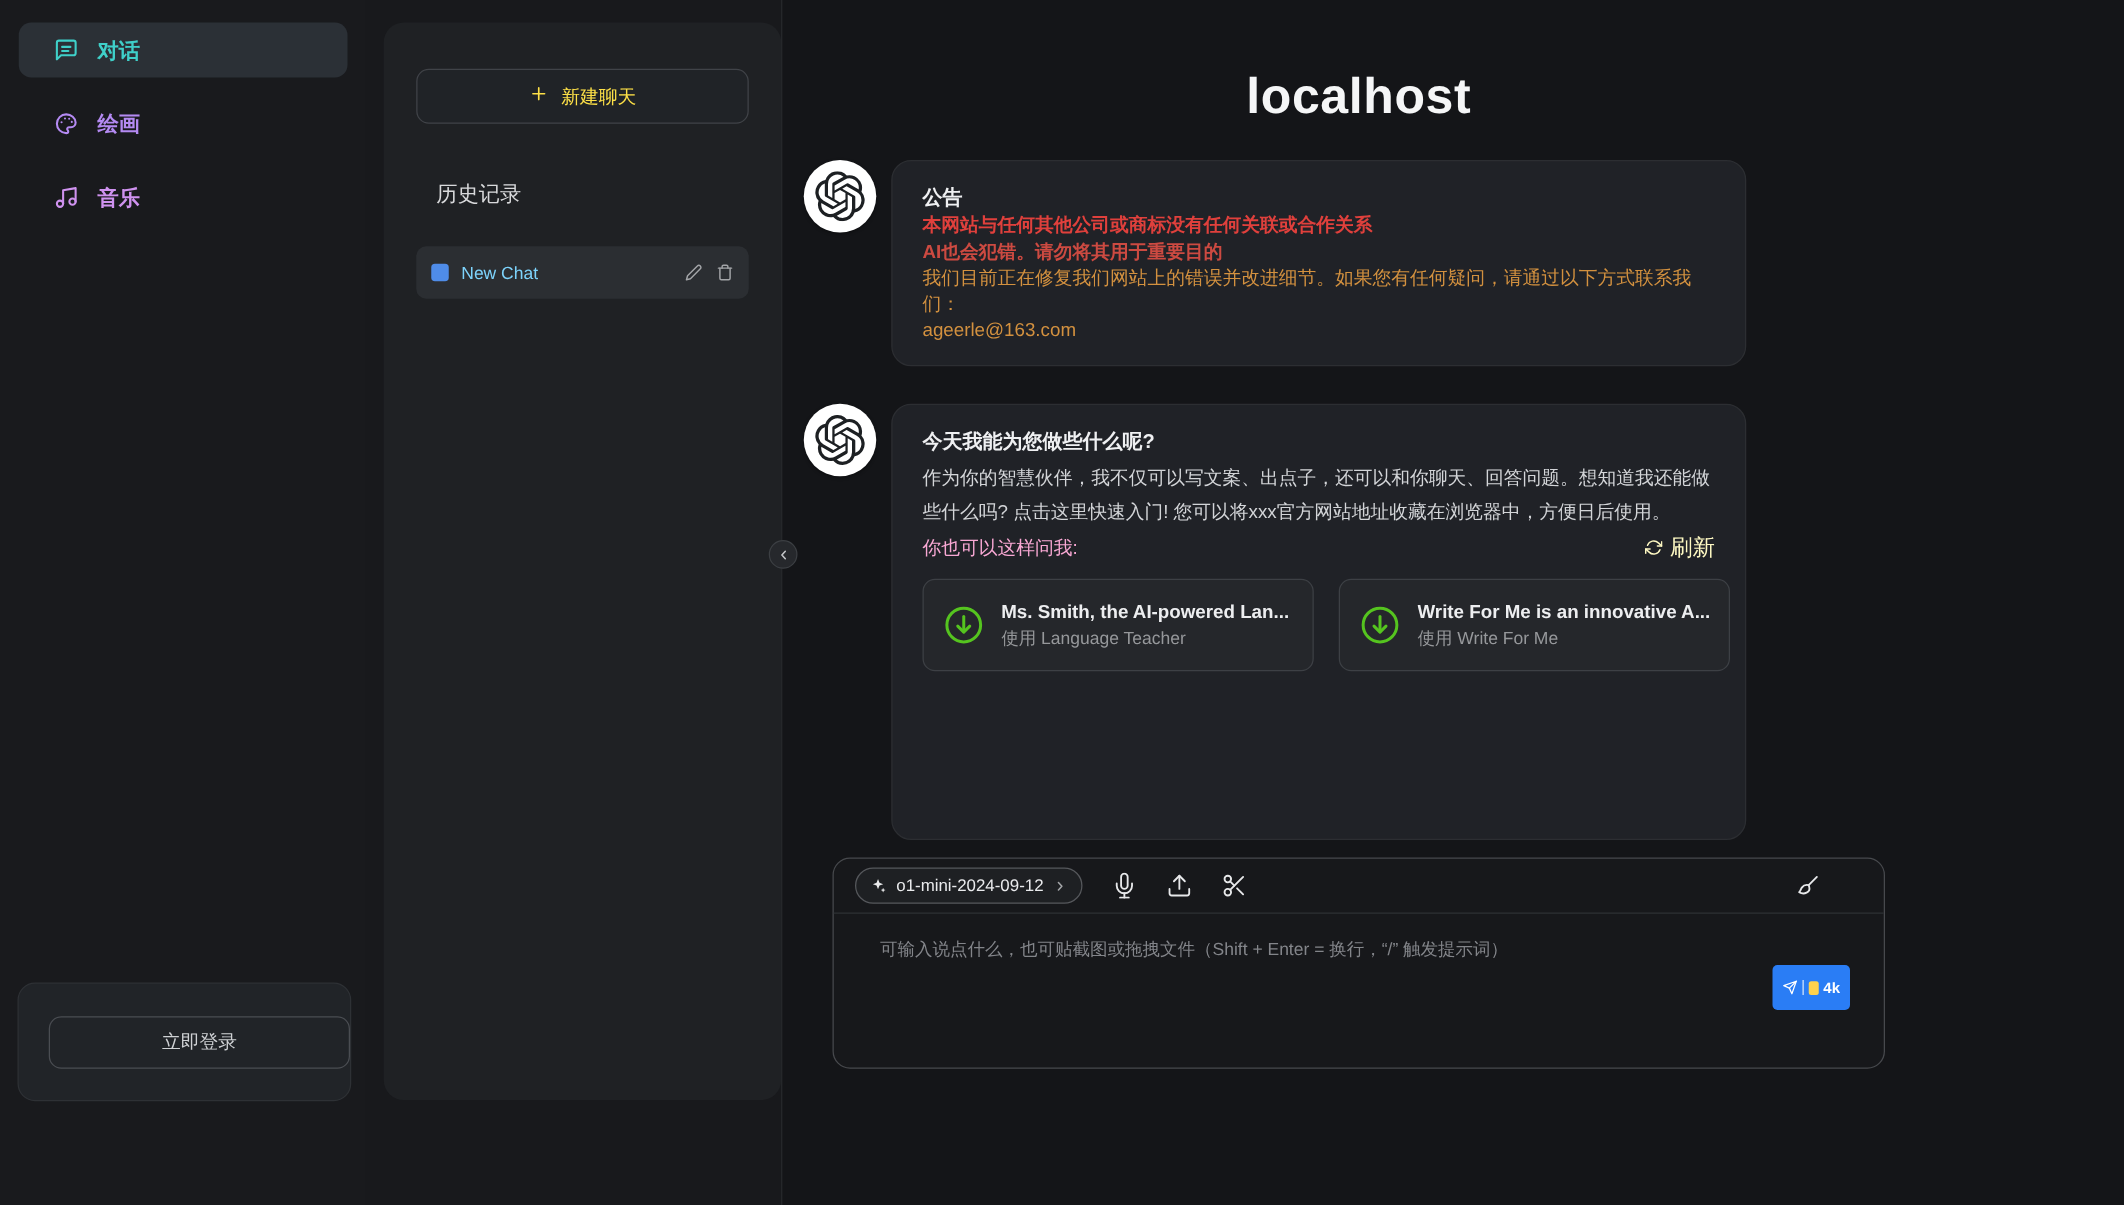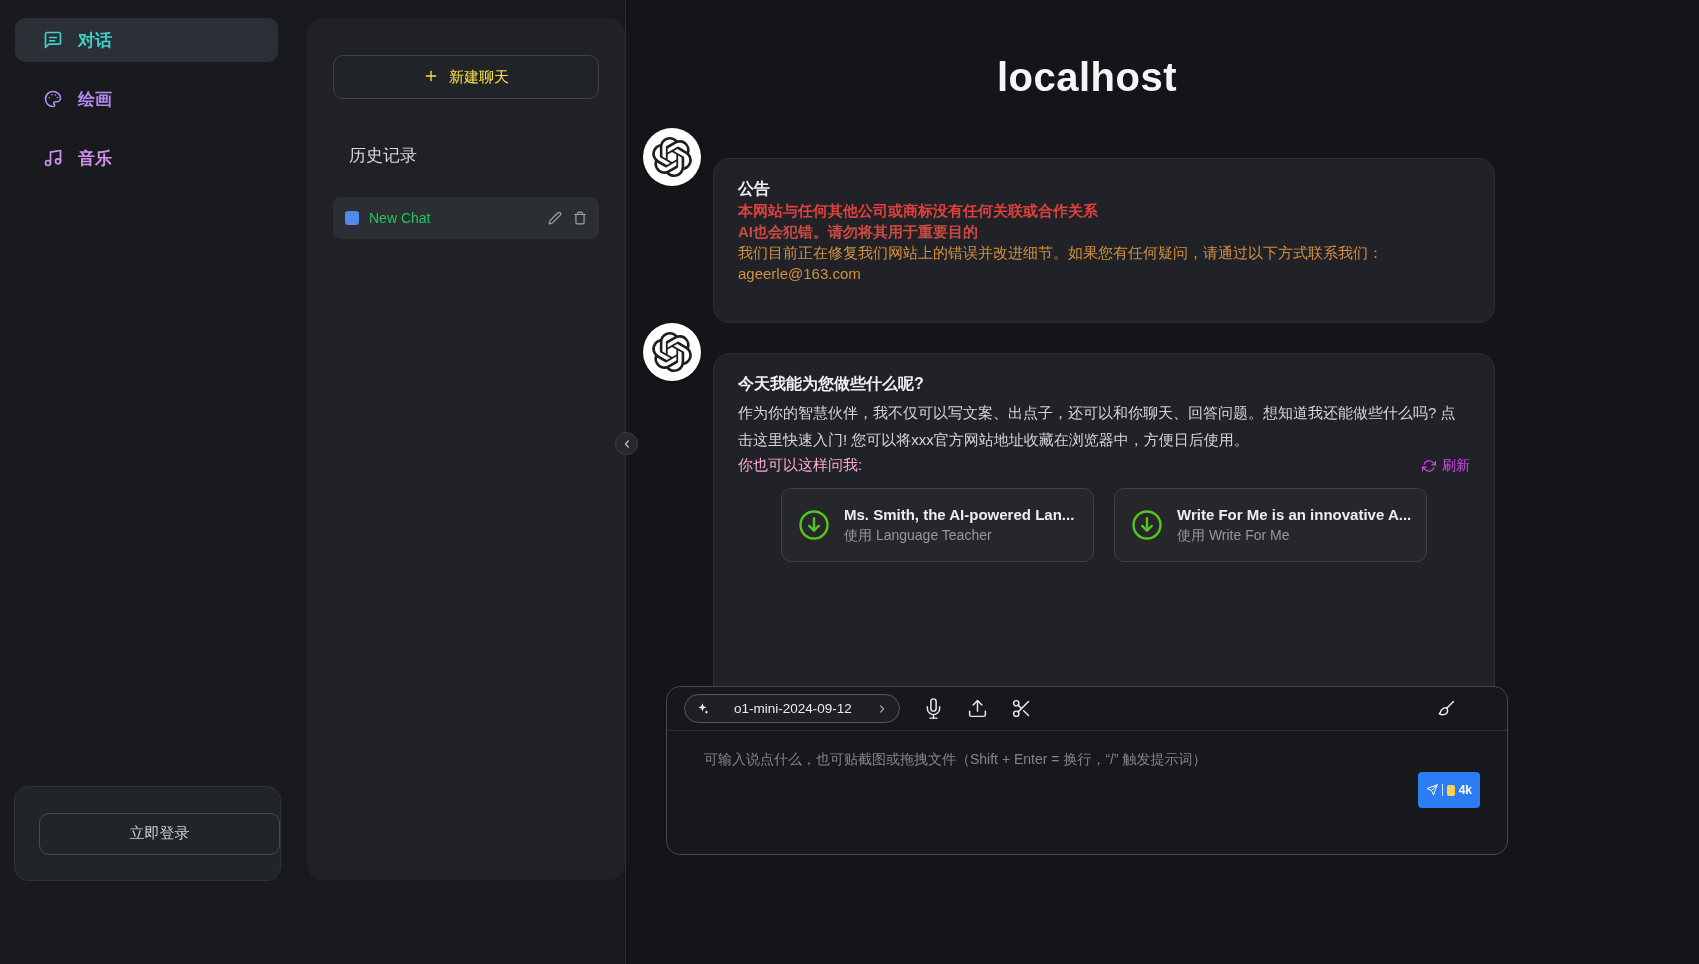--- a/index.html
+++ b/index.html
@@ -21,65 +21,65 @@
   .login-panel { position:absolute; left:14px; bottom:83px; width:267px; height:95px; background:#212428; border:1px solid #2e3135; border-radius:14px; display:flex; align-items:center; justify-content:center; }
   .login-btn { width:247px; height:42px; background:transparent; border:1px solid #4a4d52; border-radius:10px; color:#cfd1d4; font-size:15px; font-family:inherit; cursor:pointer;margin-left:24px; }
 
   
   .chatlist { position:absolute; left:307px; top:18px; width:318px; height:862px; background:#1f2124; border-radius:16px; }
   .new-chat-btn { display:flex; align-items:center; justify-content:center; gap:10px; width:266px; height:44px; margin:37px auto 0; background:#202327; border:1px solid #404348; border-radius:10px; color:#fde047; font-size:15px; cursor:pointer; }
   .new-chat-btn svg { width:16px; height:16px; }
   .history-title { margin:45px 0 0 42px; font-size:17px; color:#d8d9db; }
   .chat-item { display:flex; align-items:center; width:266px; height:42px; margin:30px auto 0; padding:0 12px; background:#2b2e32; border-radius:8px; cursor:pointer; }
   .chat-item-square { width:14px; height:14px; border-radius:3px; background:#4f8ce8; flex:none; }
-  .chat-item-title { margin-left:10px; font-size:14px; color:#22c55e; flex:1; }
+  .chat-item-title { margin-left:10px; font-size:14px; color:#7dd3fc; flex:1; }
   .chat-item-actions { display:flex; align-items:center; gap:11px; color:#a3a5a8; }
   .chat-item-actions svg { width:14px; height:14px; display:block; cursor:pointer; }
 
   .v-divider { position:absolute; left:625px; top:0; width:1px; height:100%; background:#2a2c2f; }
   .collapse-btn { position:absolute; left:615px; top:432px; width:23px; height:23px; border-radius:50%; background:#26282c; border:1px solid #3c3f43; color:#c3c5c8; display:flex; align-items:center; justify-content:center; cursor:pointer; z-index:5; }
   .collapse-btn svg { width:12px; height:12px; }
 
   
   .main { position:absolute; left:626px; top:0; right:0; height:100%; background:#141518; }
   .page-title { position:absolute; top:55px; left:40px; width:842px; text-align:center; font-size:40px; font-weight:800; color:#f5f6f7; letter-spacing:.5px; }
 
   .msg { position:absolute; left:17px; display:flex; align-items:flex-start; }
   .msg-1 { top:128px; }
   .msg-2 { top:323px; }
   .avatar { width:58px; height:58px; border-radius:50%; background:#ffffff; display:flex; align-items:center; justify-content:center; margin-right:12px; flex:none; box-shadow:0 1px 3px rgba(0,0,0,.4); }
   .avatar svg { width:40px; height:40px; }
-  .bubble { width:782px; background:#202227; border:1px solid #2c2e32; border-radius:16px; padding:18px 24px;margin-top:30px; }
+  .bubble { width:684px; background:#202227; border:1px solid #2c2e32; border-radius:16px; padding:18px 24px; }
   .bubble-1 { height:165px; }
   .bubble-2 { height:349px; }
   .b-title { font-size:16px; font-weight:700; color:#eff0f2; line-height:23px; }
   .ann-line { font-size:15px; line-height:21px; margin-top:0; }
   .ann-red-bold { color:#e0403c; font-weight:700; }
   .ann-red { color:#cc4a41; font-weight:600; }
   .ann-orange { color:#d3913f; }
   .ann-link { color:#d3913f; cursor:pointer; }
 
   .w-body { margin-top:4px; font-size:15px; line-height:27px; color:#d3d5d8; }
   .ask-row { display:flex; justify-content:space-between; align-items:center; margin-top:3px; }
   .ask-hint { font-size:15px; color:#f9a8d4; }
-  .refresh-btn { display:flex; align-items:center; gap:6px; font-size:14px; color:#d946ef; cursor:pointer;justify-content:flex-end; }
+  .refresh-btn { display:flex; align-items:center; gap:6px; font-size:18px; color:#fef9c3; cursor:pointer;justify-content:flex-end; }
   .refresh-btn svg { width:14px; height:14px; }
 
   .cards { width:646px; margin:13px auto 0; display:grid; grid-template-columns:313px 313px; gap:20px 20px; }
   .card { height:74px; background:#25272b; border:1px solid #3d4045; border-radius:10px; display:flex; align-items:center; gap:12px; padding:0 14px; cursor:pointer; }
   .card-icon { width:36px; height:36px; color:#55c41f; flex:none; }
   .card-icon svg { width:36px; height:36px; display:block; }
   .card-texts { min-width:0; }
   .card-title { font-size:15px; font-weight:700; color:#edeef0; white-space:nowrap; overflow:hidden; }
   .card-sub { margin-top:4px; font-size:14px; color:#96989b; white-space:nowrap; overflow:hidden; }
 
   
   .composer { position:absolute; top:686px; left:40px; width:842px; height:169px; border:1px solid #47494d; border-radius:14px; background:#17181b; }
   .composer-toolbar { height:44px; display:flex; align-items:center; gap:23px; padding:0 17px; border-bottom:1px solid #2e3034; }
-  .model-chip { display:flex; align-items:center; gap:24px; height:29px; padding:0 11px; background:#1e2023; border:1px solid #56585c; border-radius:16px; color:#e9eaec; font-size:13.5px; cursor:pointer; white-space:nowrap; }
+  .model-chip { display:flex; align-items:center; gap:7px; height:29px; padding:0 11px; background:#1e2023; border:1px solid #56585c; border-radius:16px; color:#e9eaec; font-size:13.5px; cursor:pointer; white-space:nowrap; }
   .model-chip .spark { width:14px; height:14px; }
   .model-chip .chev { width:12px; height:12px; color:#a2a4a7; }
   .tool-icon { color:#e7e8ea; cursor:pointer; display:flex; }
   .tool-icon svg { width:21px; height:21px; }
   .tool-right { margin-left:auto; margin-right:33px; }
   .composer-input { position:absolute; top:44px; left:0; width:100%; height:124px; background:transparent; border:none; outline:none; resize:none; padding:20px 37px; font-size:14px; color:#d8d9db; font-family:inherit; }
   .composer-input::placeholder { color:#83858a; }
   .token-badge { position:absolute; right:27px; bottom:46px; height:36px; display:flex; align-items:center; gap:4px; padding:0 8px; background:#2a7df5; border-radius:4px; color:#fff; font-size:12px; font-weight:700; cursor:pointer; }
   .token-badge svg { width:12px; height:12px; }
   .badge-sep { width:1px; height:12px; background:rgba(255,255,255,.8); }

